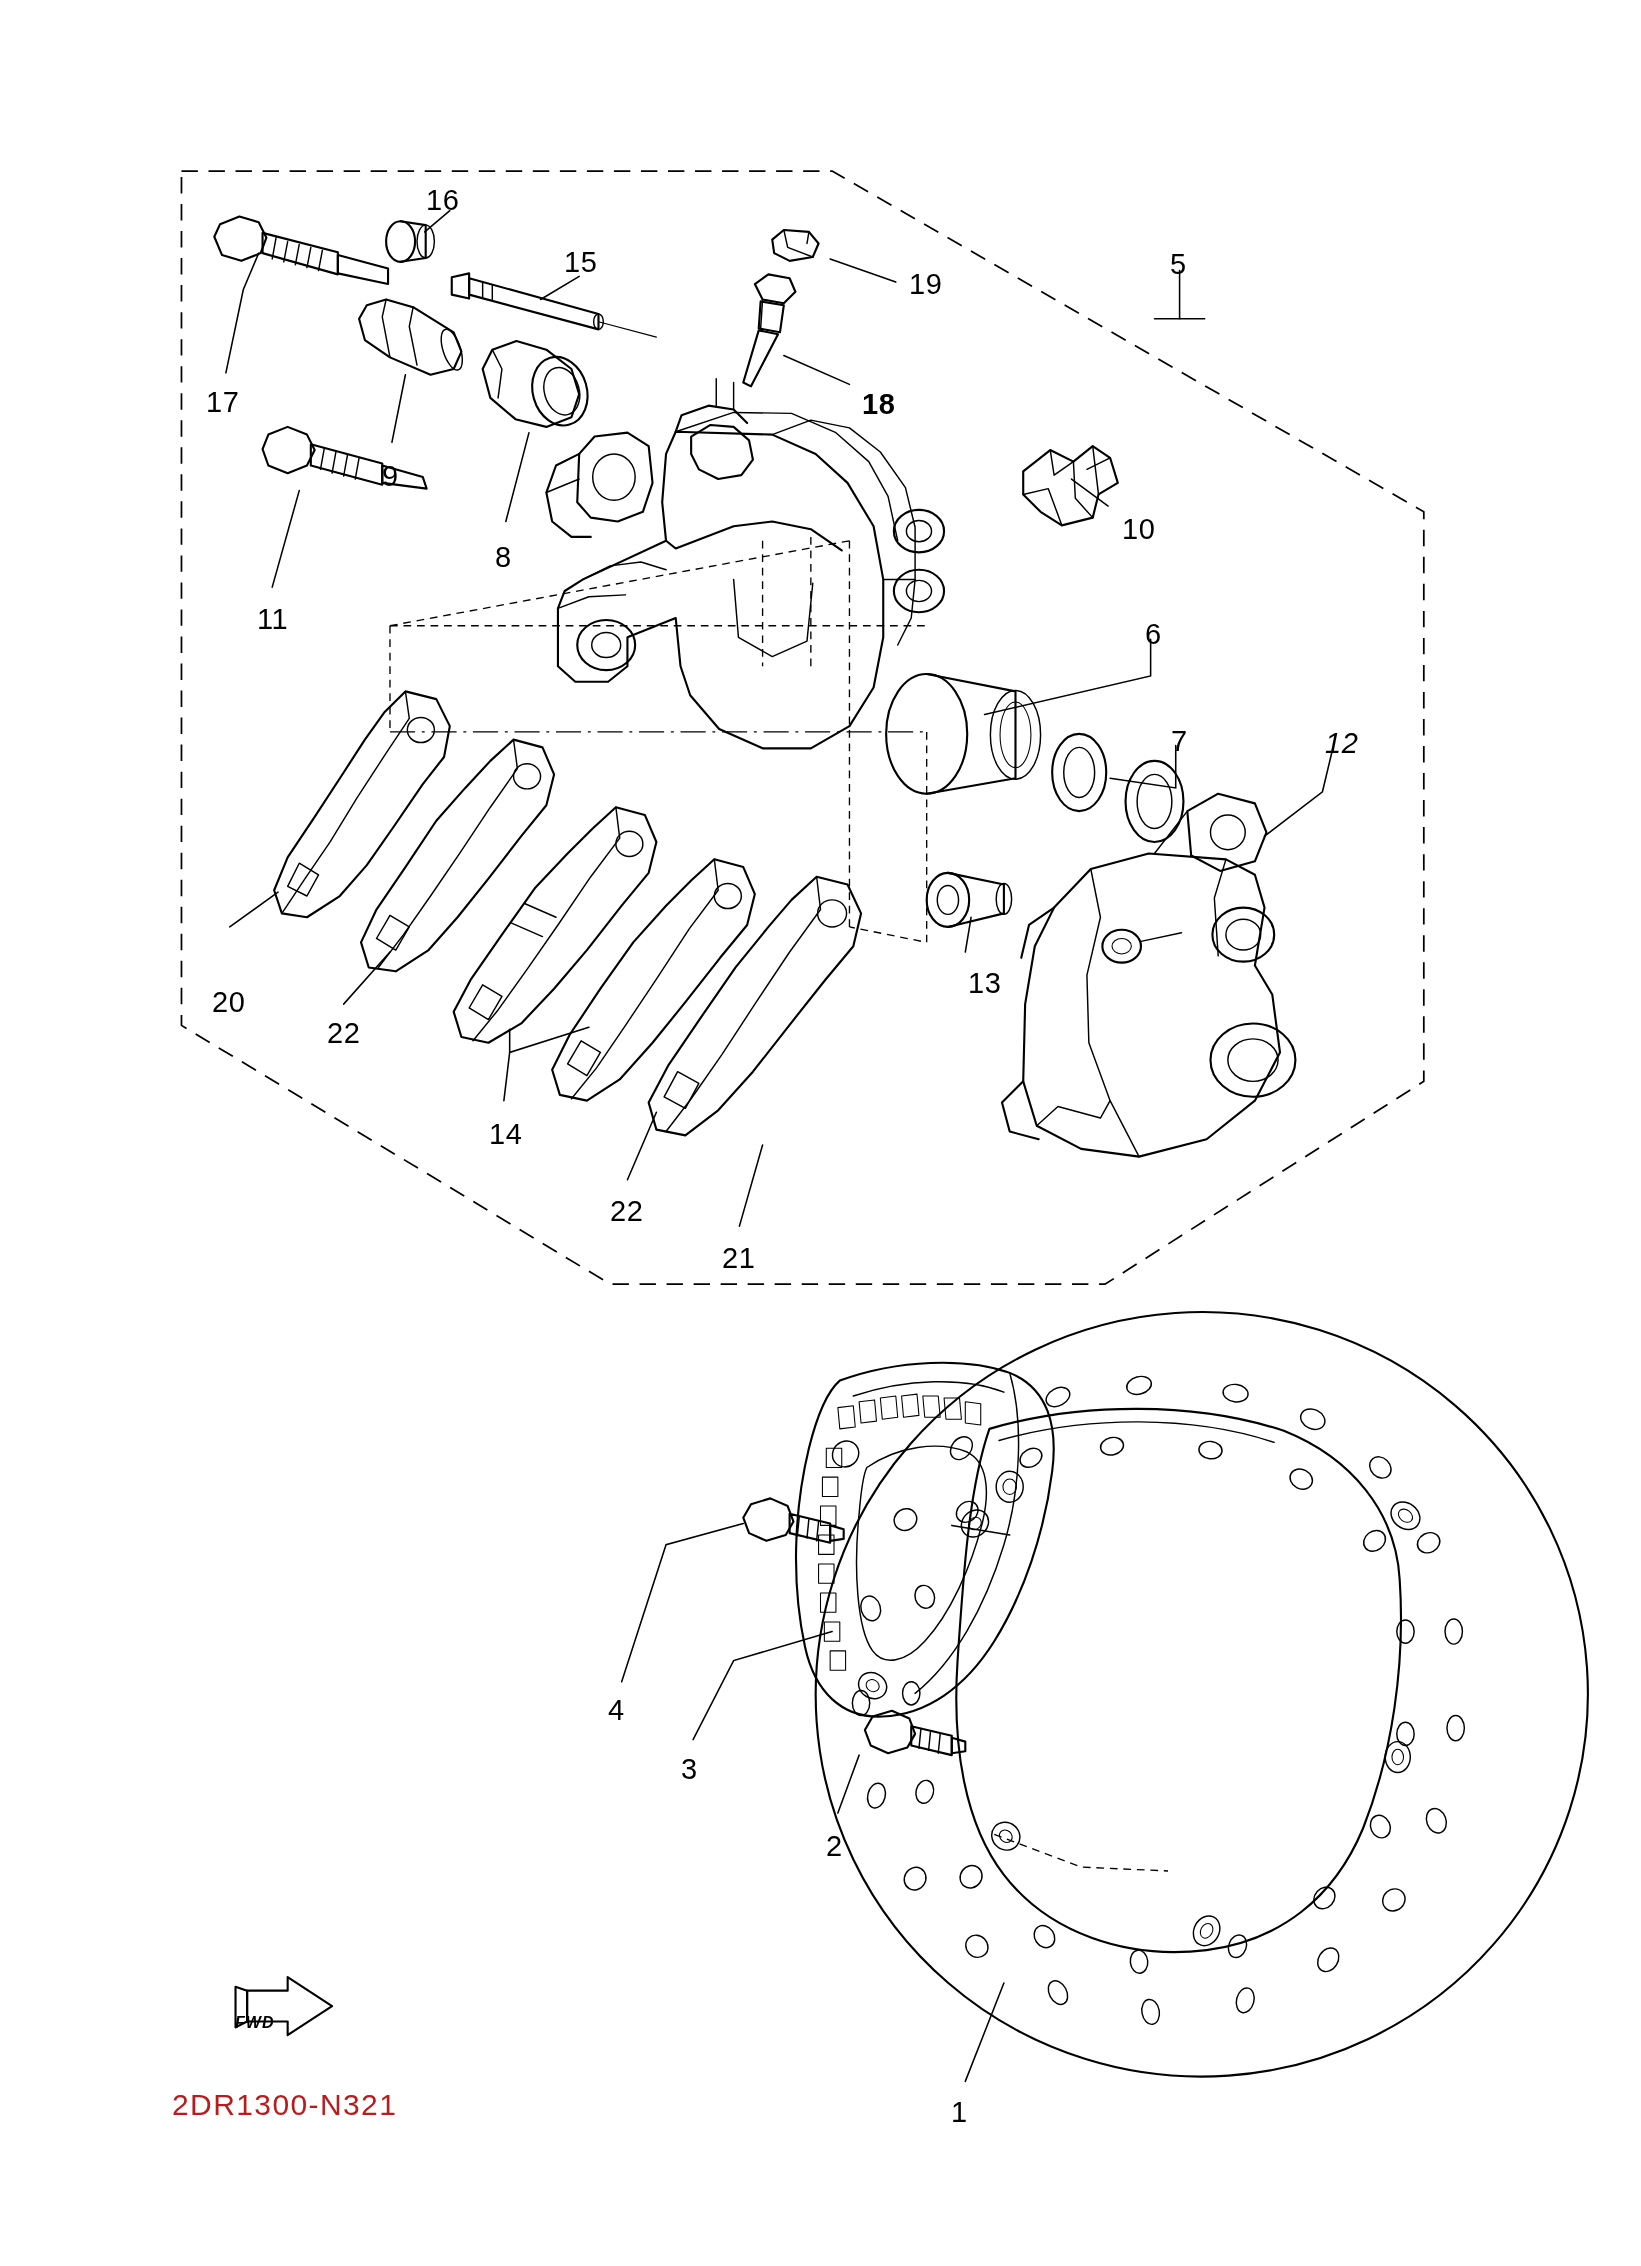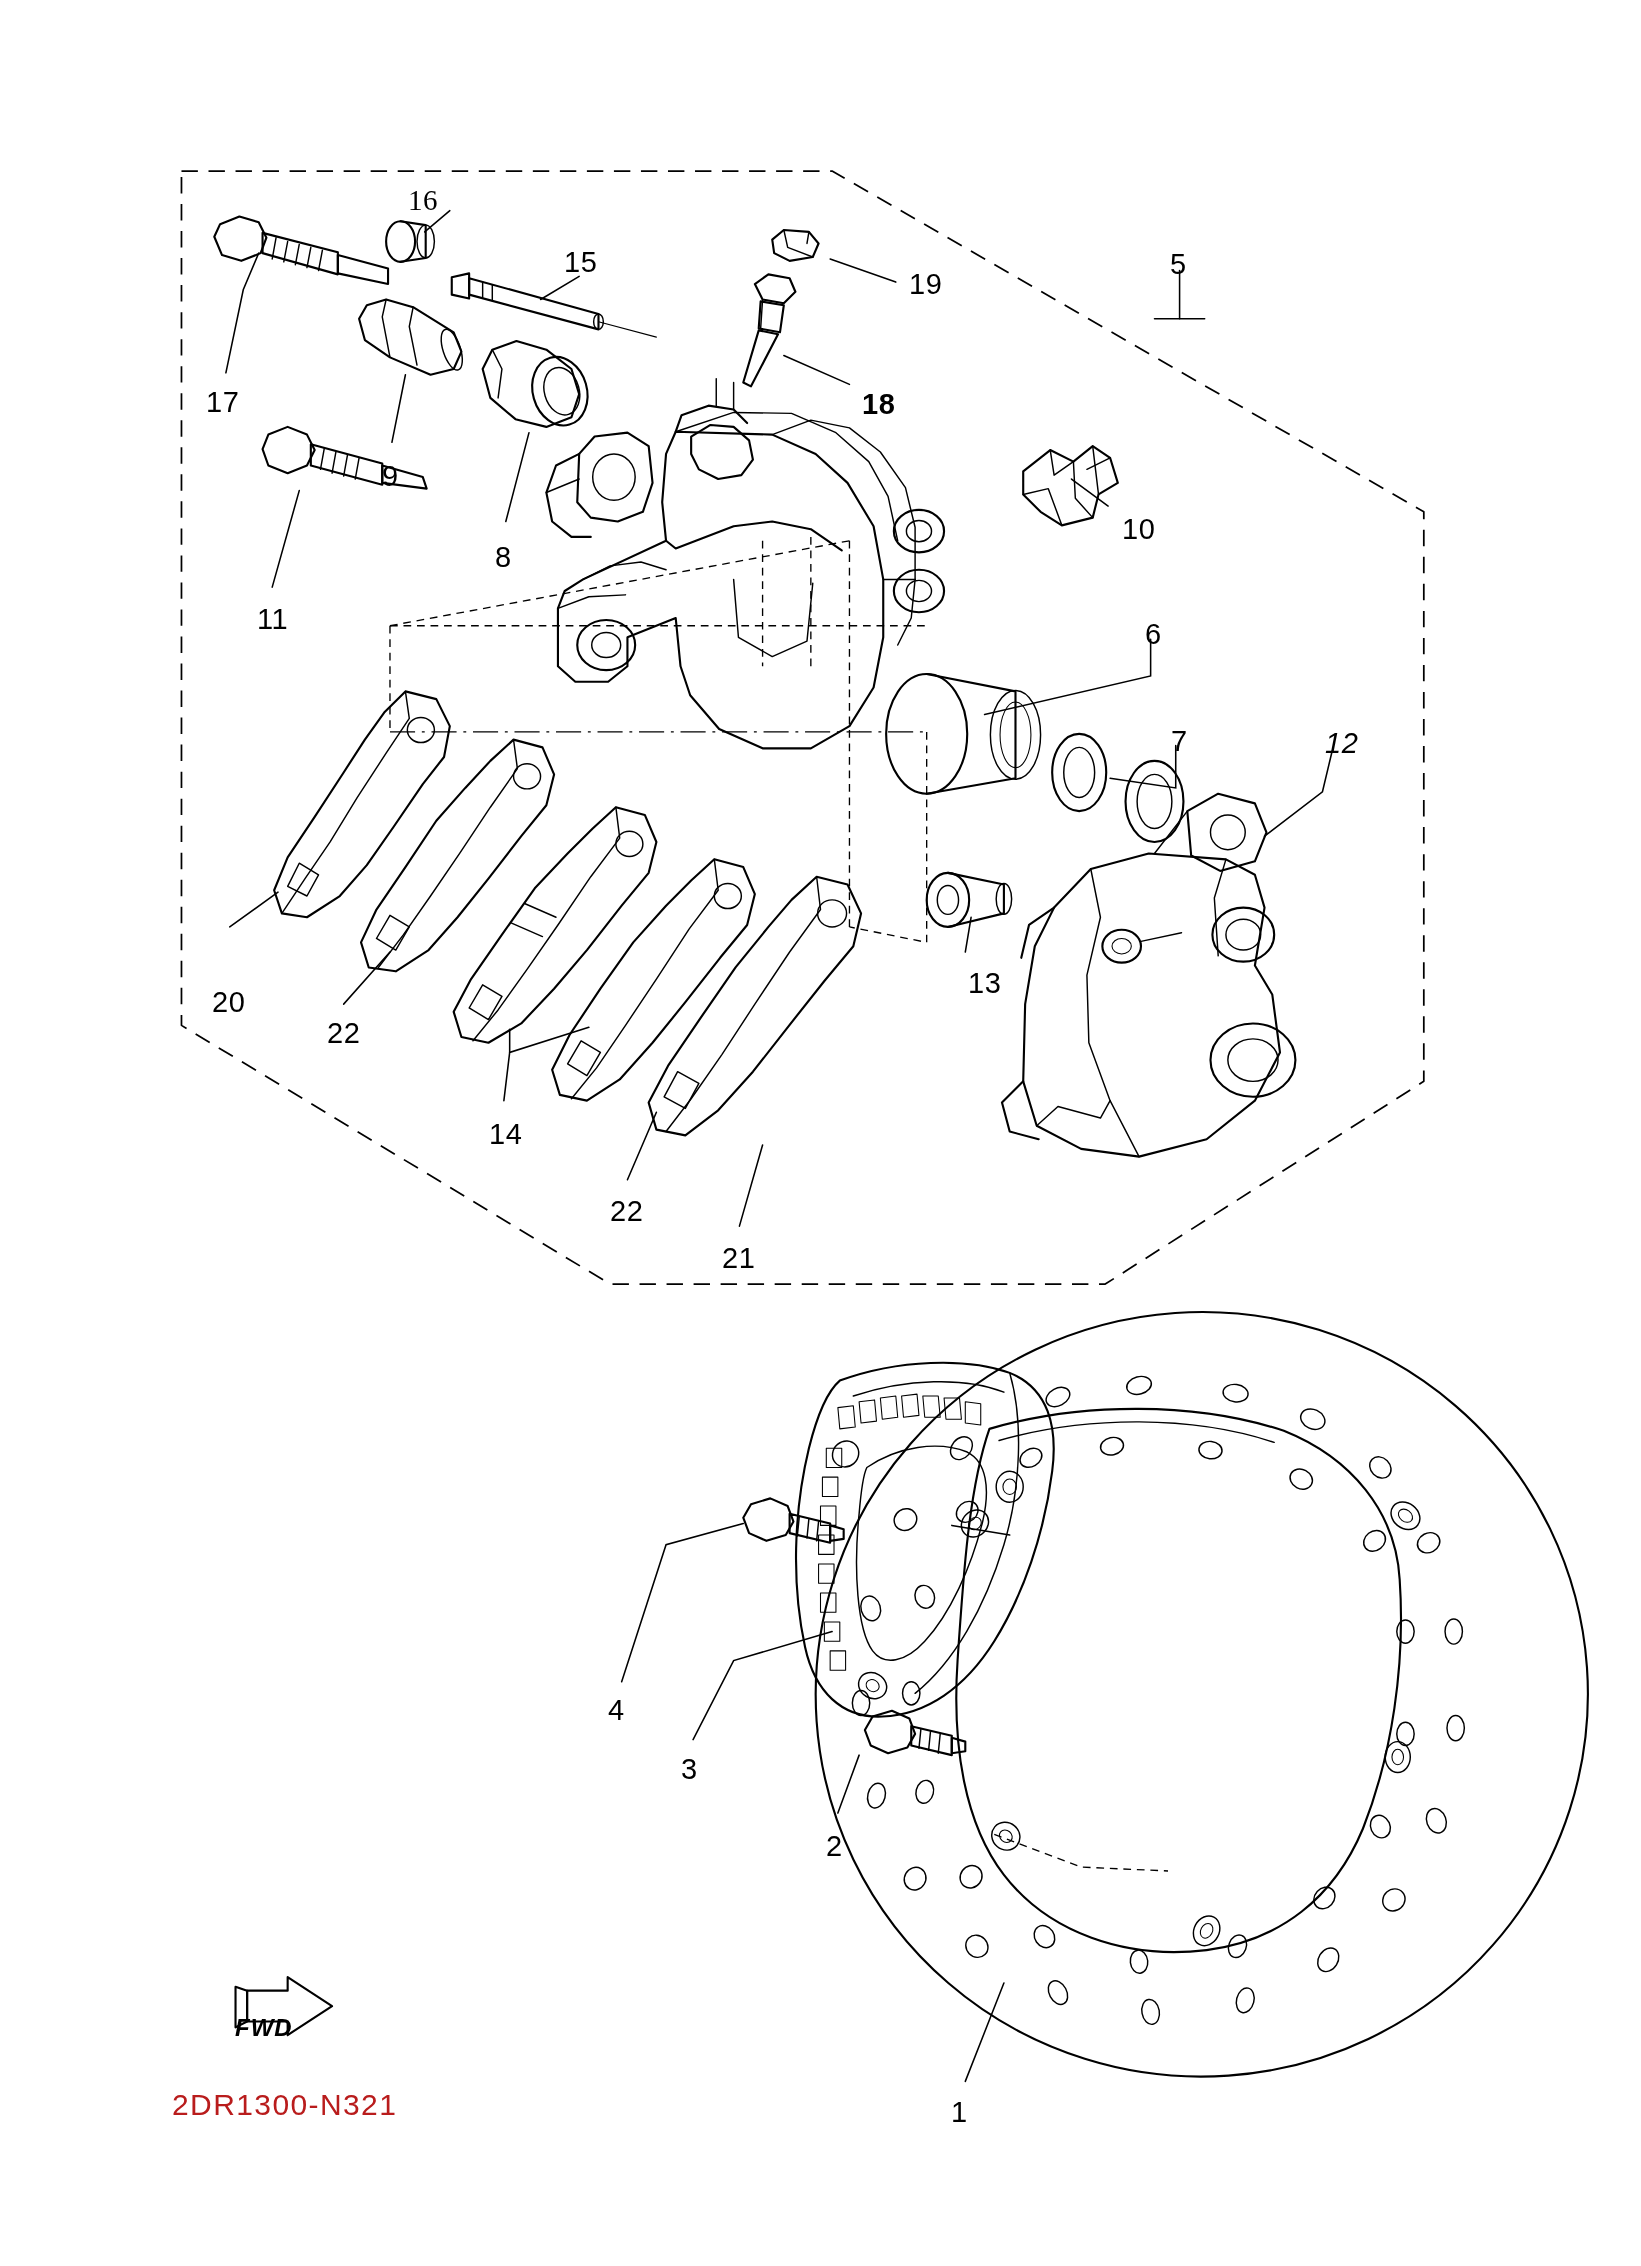--- a/index.html
+++ b/index.html
@@ -81,21 +81,21 @@
     color: #000000;
     font-weight: 400;
     letter-spacing: 0.5px;
     white-space: nowrap;
     line-height: 1;
   }
   #fwd-label {
     position: absolute;
     left: 235px;
     top: 2014px;
-    font-size: 24px;
+    font-size: 16px;
     font-weight: bold;
     font-style: italic;
     color: #000000;
     letter-spacing: 1px;
   }
   #part-code {
     position: absolute;
     left: 172px;
     top: 2088px;
     font-size: 30px;
@@ -473,21 +473,21 @@
 
       <path class="leader" d="M 868 1878 L 890 1818"></path>
 
       <path class="leader" d="M 1000 2156 L 1040 2054"></path>
 
       <path class="leader" d="M 1046 1590 L 986 1580"></path>
     </g>
 
   </svg>
 
-  <div class="callout" style="left:408px; top:186px;font-family:Liberation Serif, serif;">16</div>
+  <div class="callout" style="left:426px; top:186px;">16</div>
   <div class="callout" style="left:564px; top:248px;">15</div>
   <div class="callout" style="left:909px; top:270px;">19</div>
   <div class="callout" style="left:1170px; top:250px;">5</div>
   <div class="callout" style="left:206px; top:388px;">17</div>
   <div class="callout" style="left:862px; top:390px;font-weight:bold;">18</div>
   <div class="callout" style="left:382px; top:462px;">9</div>
   <div class="callout" style="left:1122px; top:515px;">10</div>
   <div class="callout" style="left:495px; top:543px;">8</div>
   <div class="callout" style="left:257px; top:605px;text-align:center;">11</div>
   <div class="callout" style="left:1145px; top:620px;">6</div>

